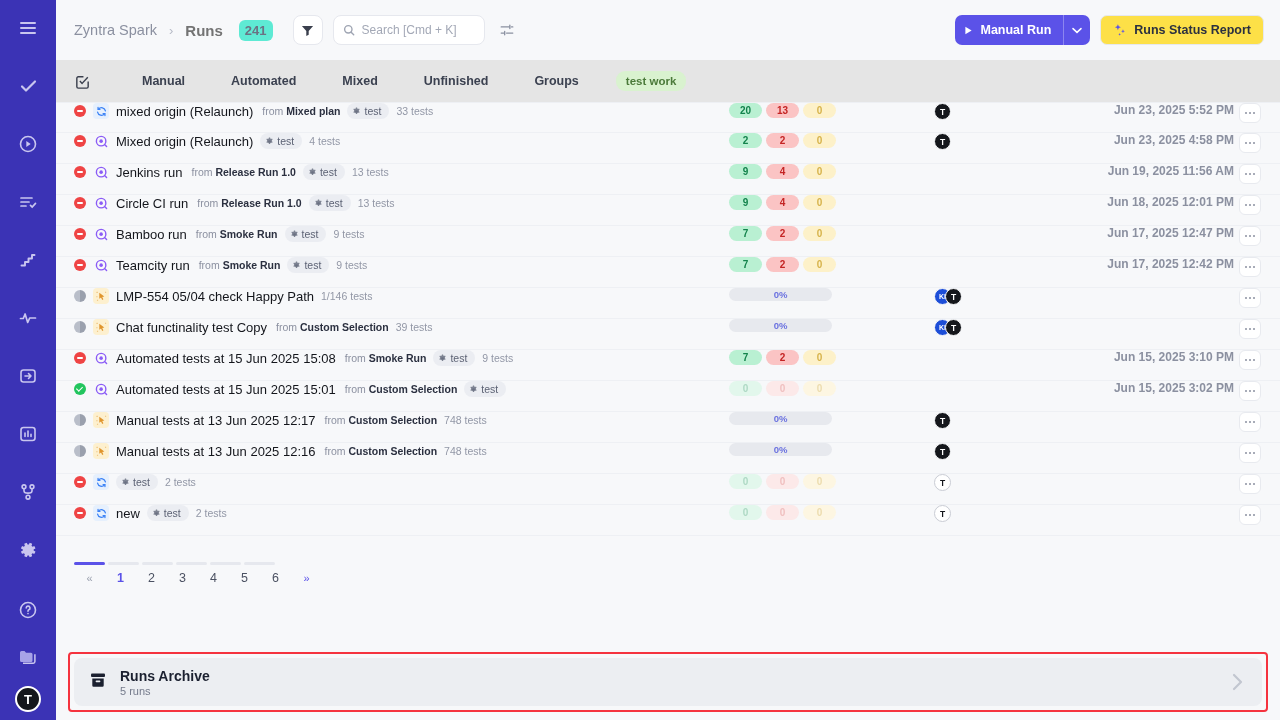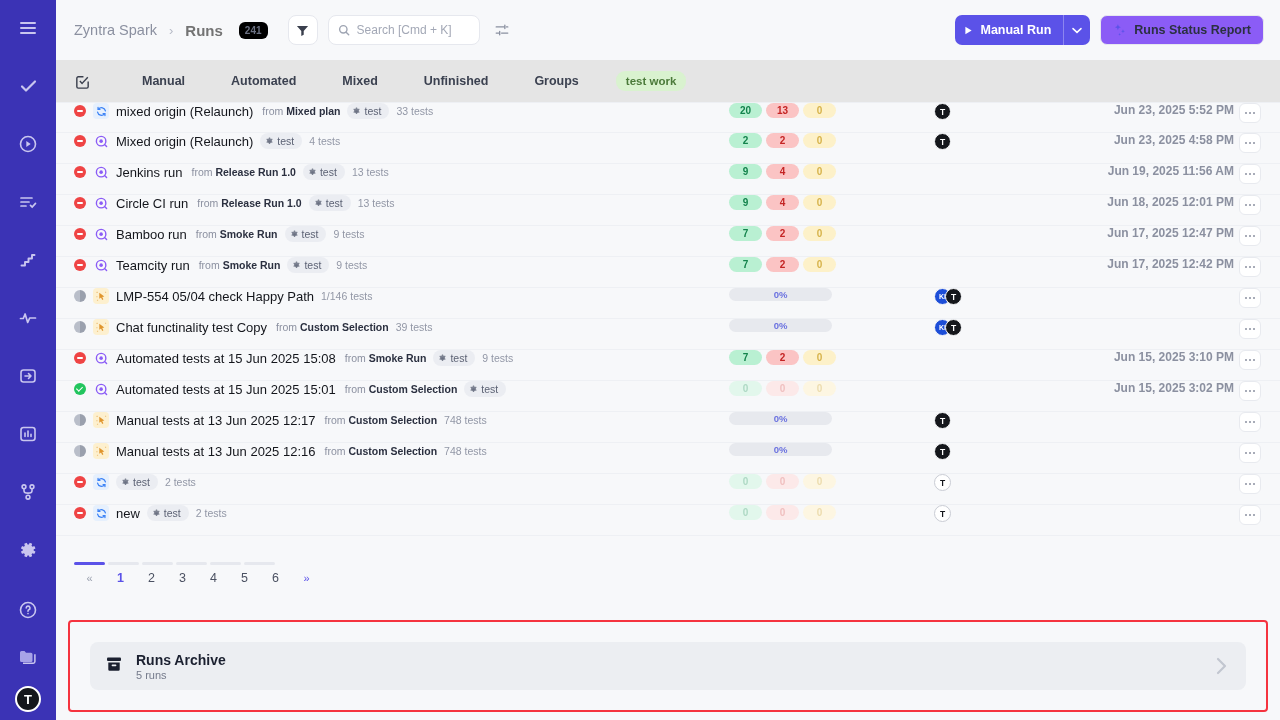--- a/index.html
+++ b/index.html
@@ -35,21 +35,21 @@
 
   
   .header {
     height: 60px; display: flex; align-items: center; gap: 10px;
     padding: 0 16px 0 18px; background: #f7f8fa; flex: 0 0 60px;
   }
   .crumb { color: #8b90a0; font-size: 14.5px; }
   .crumb-sep { color: #b6bac6; font-size: 13px; margin: 0 2px; }
   .crumb-cur { color: #737373; font-size: 15px; font-weight: 700; }
   .count-pill {
-    background: #000000; color: #6b7183; font-size: 10px; font-weight: 700;
+    background: #5eead4; color: #6b7183; font-size: 13px; font-weight: 700;
     border-radius: 6px; padding: 3px 6px; margin-left: 6px;
   }
   .icon-btn {
     width: 30px; height: 30px; border-radius: 8px; background: #fff;
     border: 1px solid #e6e8ee; display: flex; align-items: center; justify-content: center;
     color: #3a3f4d; cursor: pointer;
   }
   .search-box {
     width: 152px; height: 30px; background: #fff; border: 1px solid #e6e8ee; border-radius: 8px;
     display: flex; align-items: center; gap: 7px; padding: 0 9px; cursor: text;
@@ -57,21 +57,21 @@
   .search-box .ph { color: #a3a8b6; font-size: 12px; }
   .hdr-plain-icon { color: #8a90a0; cursor: pointer; display:flex; align-items:center; margin-left: 4px;}
   .hdr-right { margin-left: auto; display: flex; align-items: center; gap: 10px; }
   .btn-primary {
     height: 30px; background: #5b52e8; color: #fff; border-radius: 7px;
     display: flex; align-items: center; font-size: 12.5px; font-weight: 600; cursor: pointer;
   }
   .btn-primary .lbl { padding: 0 12px 0 9px; display: flex; align-items: center; gap: 7px; }
   .btn-primary .split { border-left: 1px solid rgba(255,255,255,.3); padding: 0 8px; height: 100%; display: flex; align-items: center; }
   .btn-ghost {
-    height: 30px; background: #8b5cf6; border: 1px solid #e6e8ee; border-radius: 7px; color: #2b3040;
+    height: 30px; background: #fde047; border: 1px solid #e6e8ee; border-radius: 7px; color: #2b3040;
     display: flex; align-items: center; gap: 7px; padding: 0 12px; font-size: 12.5px; font-weight: 600; cursor: pointer;
   }
 
   
   .tabbar {
     height: 42px; display: flex; align-items: center; gap: 12px; padding: 0 18px;
     background: #e5e5e5; flex: 0 0 42px; font-weight: bold;
   }
   .tab-icon { color: #3a3f4d; display: flex; align-items: center; margin-right: 22px; cursor: pointer; }
   .tab { font-size: 12.5px; color: #3b4150; padding: 0 17px; cursor: pointer; white-space: nowrap; }
@@ -146,21 +146,21 @@
   .pager-seg.on { background: #5b52e8; }
   .pager-nums { display: flex; align-items: center; gap: 0px; }
   .pg { min-width: 31px; text-align: center; font-size: 12.5px; color: #4b5162; cursor: pointer; }
   .pg.active { color: #5b52e8; font-weight: 700; }
   .pg.arrow { color: #5b52e8; font-size: 11px; }
   .pg.arrow.dim { color: #9aa0ae; }
 
   
   .archive-strip {
     position: absolute; left: 12px; right: 12px; bottom: 8px;
-    border: 2px solid #f5333f; border-radius: 4px; padding: 20px;
+    border: 2px solid #f5333f; border-radius: 4px; padding: 4px;
     display: flex; gap: 12px; background: transparent;
   }
   .archive-card {
     flex: 1; height: 48px; background: #eceef2; border-radius: 8px;
     display: flex; align-items: center; padding: 0 14px; gap: 12px; cursor: pointer;
   }
   .arch-title { font-size: 14px; font-weight: 700; color: #1b2030; }
   .arch-sub { font-size: 11px; color: #757b8c; margin-top: 1px; }
   .arch-chev { margin-left: auto; color: #c2c6d0; display: flex; align-items: center; }
 </style>

